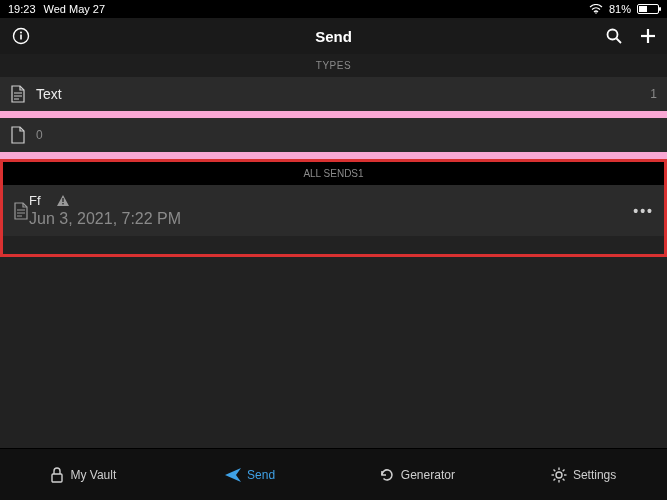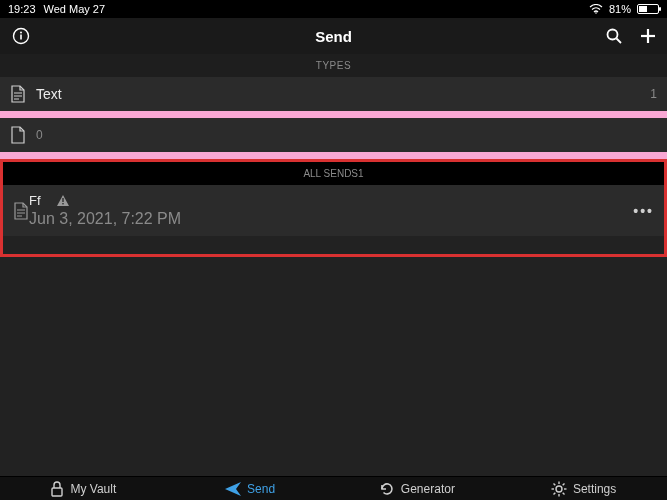--- a/index.html
+++ b/index.html
@@ -21,21 +21,21 @@
 .row .label { flex: 1; font-size: 14px; color: #eaeaea; }
 .row .count { font-size: 12px; color: #8a8a8a; }
 .highlight-box { border: 3px solid #d93131; }
 .all-sends-header { display: flex; justify-content: center; align-items: center; padding: 6px 10px; font-size: 10px; color: #8a8a8a; background: #000000; text-transform: uppercase; }
 .send-item { display: flex; align-items: center; padding: 8px 10px; background: #2b2b2b; }
 .send-item .meta { flex: 1; display: flex; flex-direction: column; }
 .send-item .name-line { display: flex; align-items: center; gap: 16px; font-size: 13px; color: #eaeaea; }
 .send-item .date { font-size: 16px; color: #8a8a8a; margin-top: 2px; }
 .more-dots { letter-spacing: 2px; font-weight: bold; color: #cfcfcf; font-size: 14px; }
 .content { height: calc(500px - 18px - 36px - 42px); overflow: hidden; }
-.tabbar { position: absolute; left: 0; right: 0; bottom: 0; height: 24px; background: #111; display: flex; border-top: 1px solid #000; }
+.tabbar { position: absolute; left: 0; right: 0; bottom: 0; height: 52px; background: #111; display: flex; border-top: 1px solid #000; }
 .tab { flex: 1; display: flex; align-items: center; justify-content: center; gap: 6px; font-size: 12px; color: #cfcfcf; }
 .tab.active { color: #3fa1e6; }
 svg { display: block; }
 </style>
 </head>
 <body>
 
 <div class="statusbar">
   <div class="left">
     <span>19:23</span>

